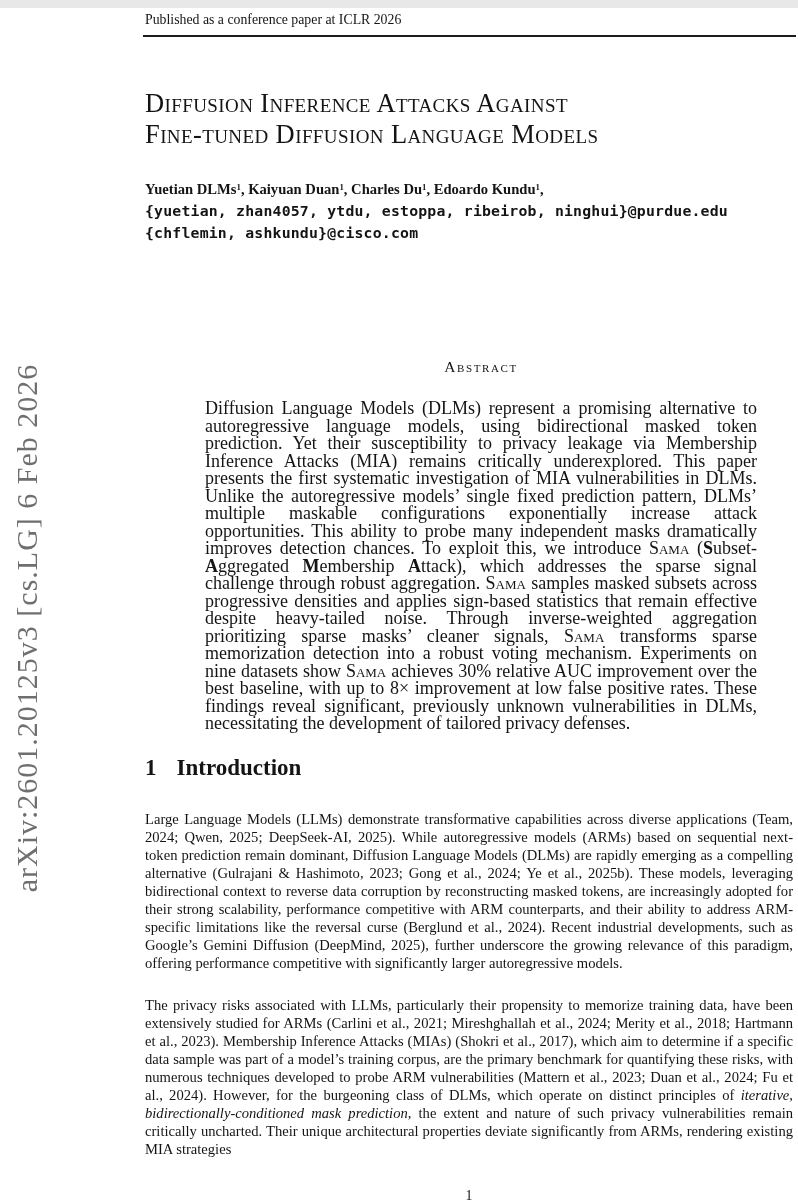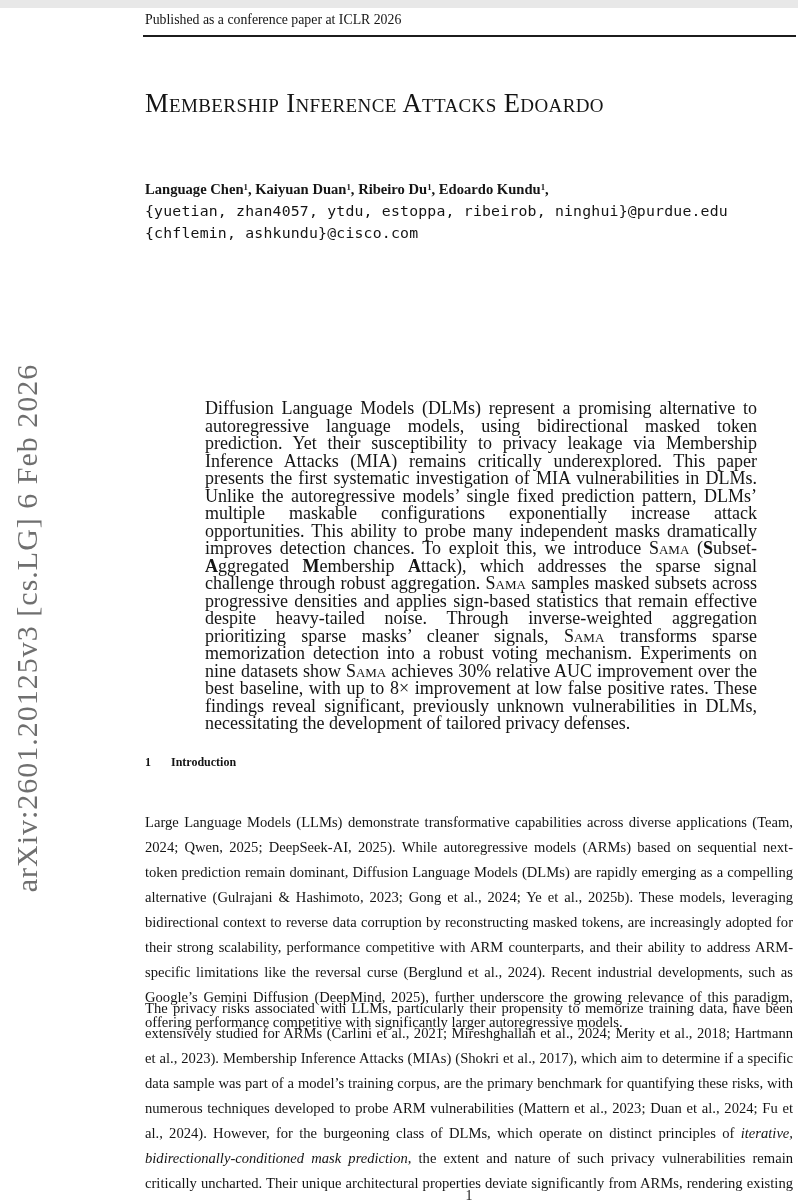--- a/index.html
+++ b/index.html
@@ -39,41 +39,41 @@
     letter-spacing:0.4px;
   }
   .byline{
     position:absolute;left:145px;top:170px;width:648px;
     font-size:14.6px;
   }
   .author-line{font-weight:bold;line-height:22px;}
   .affil-line{line-height:22px;}
   .email-line{
     font-family:"DejaVu Sans Mono","Liberation Mono",monospace;
-    font-size:14.8px;line-height:22px;letter-spacing:0.2px;
+    font-size:14.8px;line-height:22px;letter-spacing:0.2px;font-weight:bold;
   }
   .abstract-heading{
     position:absolute;left:205px;top:350px;width:552px;
     text-align:center;
     font-size:15.5px;letter-spacing:1.6px;
     font-variant:small-caps;
   }
   .abstract-body{
     position:absolute;left:205px;top:392px;width:552px;
     font-size:18px;line-height:17.5px;
     text-align:justify;
   }
   .section-heading{
     position:absolute;left:145px;top:747px;
-    font-size:12px;font-weight:bold;text-align:right;
+    font-size:23px;font-weight:bold;text-align:right;
   }
   .section-heading .sec-title{margin-left:20px;}
   .para{
     position:absolute;left:145px;width:648px;
-    font-size:14.6px;line-height:25px;
+    font-size:14.6px;line-height:18px;
     text-align:justify;
   }
   .para-1{top:802px;}
   .para-2{top:988px;}
   .page-number{
     position:absolute;left:145px;top:1180px;width:648px;
     text-align:center;font-size:13.8px;
   }
 </style>
 </head>
@@ -81,29 +81,31 @@
 
 <div class="page">
 
   <div class="header-note">Published as a conference paper at ICLR 2026</div>
 
   <div class="header-rule"></div>
 
   <div class="arxiv-watermark">arXiv:2601.20125v3  [cs.LG]  6 Feb 2026</div>
 
   <div class="title">
-    <div>Membership Inference Attacks Edoardo</div>
+    <div>Diffusion Inference Attacks Against</div>
+    <div>Fine-tuned Diffusion Language Models</div>
   </div>
 
   <div class="byline">
-    <div class="author-line"><span>Language Chen</span><sup>1</sup><span>, Kaiyuan Duan</span><sup>1</sup><span>, Ribeiro Du</span><sup>1</sup><span>, Edoardo Kundu</span><sup>1</sup><span>,</span></div>
+    <div class="author-line"><span>Yuetian DLMs</span><sup>1</sup><span>, Kaiyuan Duan</span><sup>1</sup><span>, Charles Du</span><sup>1</sup><span>, Edoardo Kundu</span><sup>1</sup><span>,</span></div>
     <div class="email-line">{yuetian, zhan4057, ytdu, estoppa, ribeirob, ninghui}@purdue.edu</div>
     <div class="email-line">{chflemin, ashkundu}@cisco.com</div>
   </div>
 
+  <div class="abstract-heading">Abstract</div>
 
   <div class="abstract-body"><span>Diffusion Language Models (DLMs) represent a promising alternative to autoregressive language models, using bidirectional masked token prediction. Yet their susceptibility to privacy leakage via Membership Inference Attacks (MIA) remains critically underexplored. This paper presents the first systematic investigation of MIA vulnerabilities in DLMs. Unlike the autoregressive models’ single fixed prediction pattern, DLMs’ multiple maskable configurations exponentially increase attack opportunities. This ability to probe many independent masks dramatically improves detection chances. To exploit this, we introduce </span><span class="sc">Sama</span><span> (</span><span class="b">S</span><span>ubset-</span><span class="b">A</span><span>ggregated </span><span class="b">M</span><span>embership </span><span class="b">A</span><span>ttack), which addresses the sparse signal challenge through robust aggregation. </span><span class="sc">Sama</span><span> samples masked subsets across progressive densities and applies sign-based statistics that remain effective despite heavy-tailed noise. Through inverse-weighted aggregation prioritizing sparse masks’ cleaner signals, </span><span class="sc">Sama</span><span> transforms sparse memorization detection into a robust voting mechanism. Experiments on nine datasets show </span><span class="sc">Sama</span><span> achieves 30% relative AUC improvement over the best baseline, with up to 8× improvement at low false positive rates. These findings reveal significant, previously unknown vulnerabilities in DLMs, necessitating the development of tailored privacy defenses.</span></div>
 
   <div class="section-heading">
     <span class="sec-number">1</span><span class="sec-title">Introduction</span>
   </div>
 
   <div class="para para-1"><span>Large Language Models (LLMs) demonstrate transformative capabilities across diverse applications (Team, 2024; Qwen, 2025; DeepSeek-AI, 2025). While autoregressive models (ARMs) based on sequential next-token prediction remain dominant, Diffusion Language Models (DLMs) are rapidly emerging as a compelling alternative (Gulrajani &amp; Hashimoto, 2023; Gong et al., 2024; Ye et al., 2025b). These models, leveraging bidirectional context to reverse data corruption by reconstructing masked tokens, are increasingly adopted for their strong scalability, performance competitive with ARM counterparts, and their ability to address ARM-specific limitations like the reversal curse (Berglund et al., 2024). Recent industrial developments, such as Google’s Gemini Diffusion (DeepMind, 2025), further underscore the growing relevance of this paradigm, offering performance competitive with significantly larger autoregressive models.</span></div>
 
   <div class="para para-2"><span>The privacy risks associated with LLMs, particularly their propensity to memorize training data, have been extensively studied for ARMs (Carlini et al., 2021; Mireshghallah et al., 2024; Merity et al., 2018; Hartmann et al., 2023). Membership Inference Attacks (MIAs) (Shokri et al., 2017), which aim to determine if a specific data sample was part of a model’s training corpus, are the primary benchmark for quantifying these risks, with numerous techniques developed to probe ARM vulnerabilities (Mattern et al., 2023; Duan et al., 2024; Fu et al., 2024). However, for the burgeoning class of DLMs, which operate on distinct principles of </span><span class="i">iterative, bidirectionally-conditioned mask prediction</span><span>, the extent and nature of such privacy vulnerabilities remain critically uncharted. Their unique architectural properties deviate significantly from ARMs, rendering existing MIA strategies</span></div>

